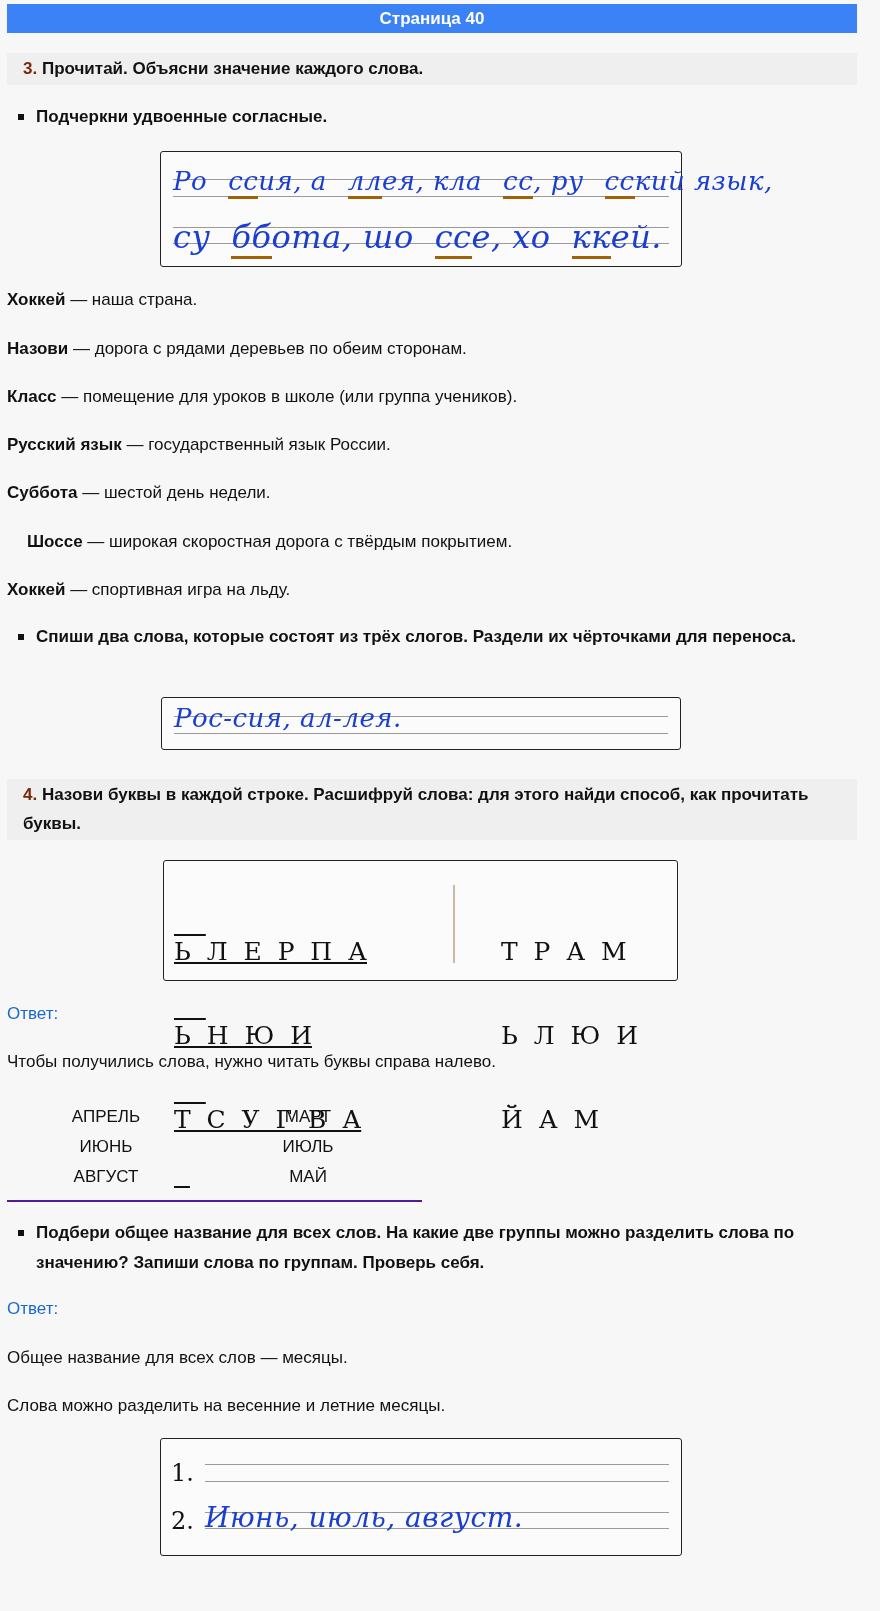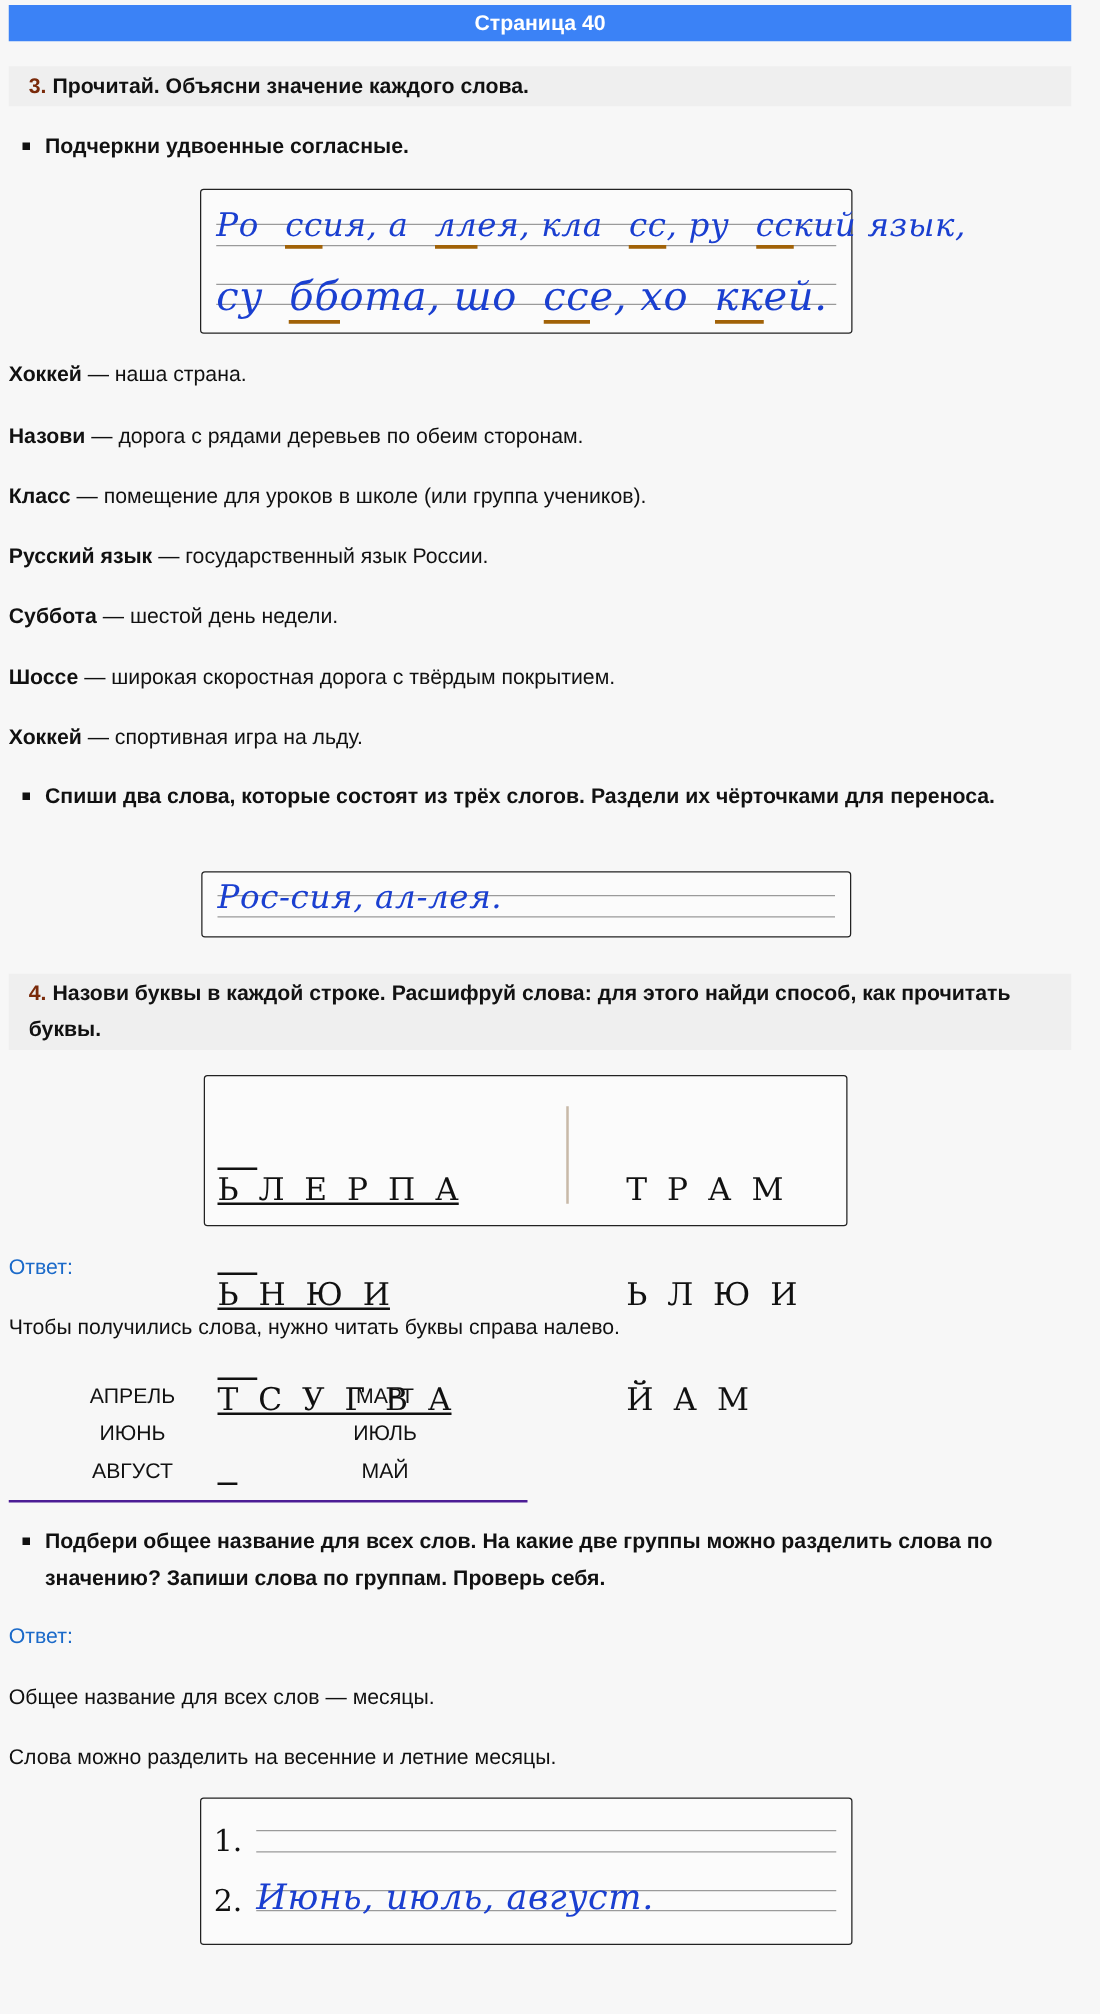--- a/index.html
+++ b/index.html
@@ -81,21 +81,21 @@
   <div class="hw-text" style="left:12px; top:66px; font-size:32px;">
     <span>су</span><span class="ul">бб</span><span>ота, шо</span><span class="ul">сс</span><span>е, хо</span><span class="ul">кк</span><span>ей.</span>
   </div>
 </div>
 
 <div class="para" style="top:289px;"><b>Хоккей</b><span> — наша страна.</span></div>
 <div class="para" style="top:338px;"><b>Назови</b><span> — дорога с рядами деревьев по обеим сторонам.</span></div>
 <div class="para" style="top:386px;"><b>Класс</b><span> — помещение для уроков в школе (или группа учеников).</span></div>
 <div class="para" style="top:434px;"><b>Русский язык</b><span> — государственный язык России.</span></div>
 <div class="para" style="top:482px;"><b>Суббота</b><span> — шестой день недели.</span></div>
-<div class="para" style="top:531px;"><b>Шоссе</b><span> — широкая скоростная дорога с твёрдым покрытием.</span></div>
+<div class="para" style="top:531px;margin-left:20px;"><b>Шоссе</b><span> — широкая скоростная дорога с твёрдым покрытием.</span></div>
 <div class="para" style="top:579px;"><b>Хоккей</b><span> — спортивная игра на льду.</span></div>
 
 <div class="bullet" style="top:622px;">Спиши два слова, которые состоят из трёх слогов. Раздели их чёрточками для переноса.</div>
 
 <div class="box" style="left:161px; top:697px; width:520px; height:53px;">
   <div class="hw-line" style="top:18px;"></div>
   <div class="hw-line" style="top:35px;"></div>
   <div class="hw-text" style="left:12px; top:5px; font-size:26px;text-align:center;">Рос-сия, ал-лея.</div>
 </div>
 

